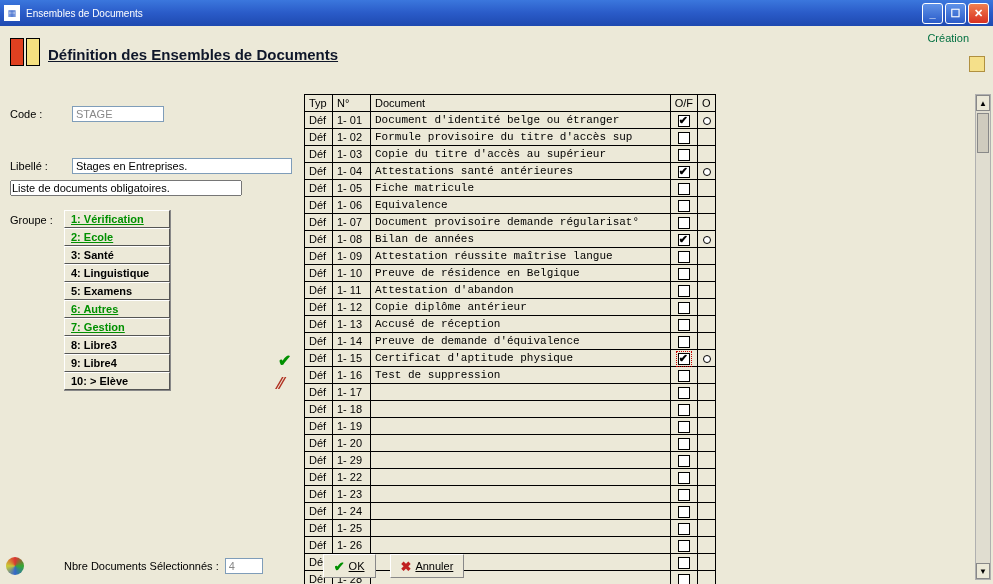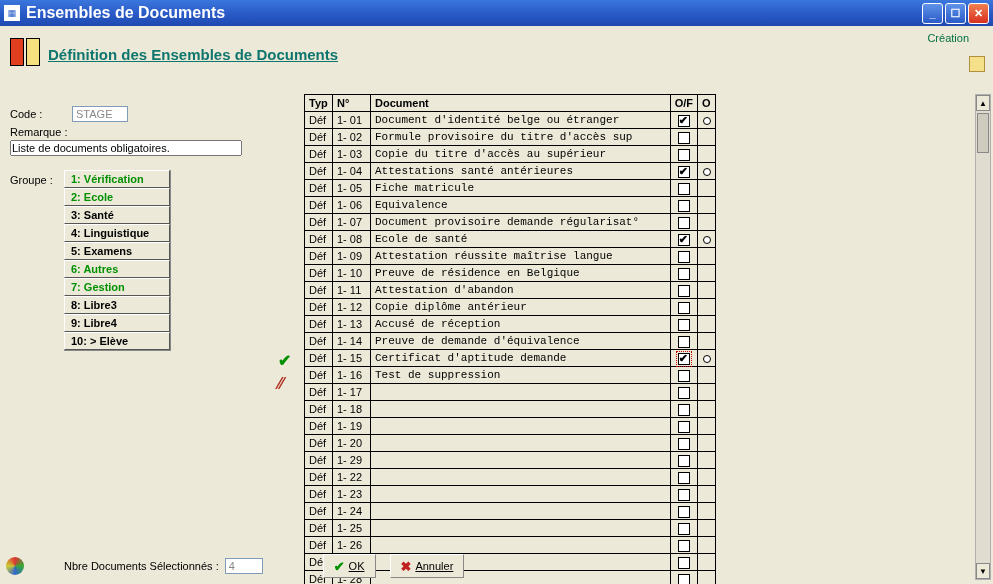--- a/index.html
+++ b/index.html
@@ -1,61 +1,61 @@
 <!DOCTYPE html>
 <html><head>
 <meta charset="utf-8">
 <style>
 * { box-sizing: border-box; margin: 0; padding: 0; font-family: "Tahoma", "MS Sans Serif", sans-serif; font-size: 11px; }
 body { background: #ECE9D8; width: 993px; height: 584px; overflow: hidden; }
 
 
 .titlebar { height: 26px; background: linear-gradient(to bottom, #3B77DD 0%, #2A5BC8 50%, #1E49B0 100%); display: flex; align-items: center; padding: 0 4px; color: white; }
 .titlebar .app-icon { width: 16px; height: 16px; background: #fff; margin-right: 6px; display: flex; align-items: center; justify-content: center; font-size: 9px; color: #2A5BC8; }
-.titlebar .title { flex: 1; font-weight: bold; font-size: 16px; }
+.titlebar .title { flex: 1; font-weight: normal; font-size: 10px; }
 .titlebar .wbtn { width: 21px; height: 21px; margin-left: 2px; border: 1px solid #fff; border-radius: 3px; display: flex; align-items: center; justify-content: center; font-weight: bold; cursor: pointer; }
 .titlebar .wbtn.min { background: linear-gradient(#5f92e8,#2a5bc8); }
 .titlebar .wbtn.max { background: linear-gradient(#5f92e8,#2a5bc8); }
 .titlebar .wbtn.close { background: linear-gradient(#f08050,#d83020); }
 
 
 .content { position: relative; padding: 12px 10px; height: calc(100% - 26px); }
 .creation-label { position: absolute; top: 6px; right: 24px; color: #007040; font-size: 11px; }
 .doc-icon-btn { position: absolute; top: 30px; right: 8px; width: 16px; height: 16px; background: #F5E08A; border: 1px solid #B09040; cursor: pointer; }
 
 .header-row { display: flex; align-items: center; margin-bottom: 6px; }
 .header-icon { width: 32px; height: 32px; margin-right: 6px; display: flex; }
 .header-icon .ic-a { width: 14px; height: 28px; background: #E04020; border: 1px solid #000; margin-right: 2px; }
 .header-icon .ic-b { width: 14px; height: 28px; background: #F5E080; border: 1px solid #000; }
-.page-title { color: #0f766e; font-weight: bold; font-size: 15px; text-decoration: underline; }
+.page-title { color: #0f172a; font-weight: bold; font-size: 15px; text-decoration: underline; }
 
 .form-area { width: 290px; }
 .form-row { display: flex; align-items: center; margin-bottom: 4px; margin-top: 36px; }
 .form-row label { width: 62px; font-size: 11px; }
 .form-row input[type=text] { border: 1px solid #7F9DB9; padding: 1px 3px; background: #fff; font-size: 11px; }
-.code-input { width: 56px; color: #888; }
+.code-input { width: 92px; color: #888; }
 .libelle-input { width: 220px; }
 .remarque-input { width: 232px; margin-top: 2px; }
 
 .groupe-wrap { display: flex; margin-top: 14px; }
 .groupe-label { width: 54px; padding-top: 4px; }
 .groupe-list { border-right: 1px solid #888; border-bottom: 1px solid #888; }
 .groupe-item { width: 106px; padding: 2px 6px; border-top: 1px solid #fff; border-left: 1px solid #fff; border-right: 1px solid #555; border-bottom: 1px solid #555; background: #ECE9D8; cursor: pointer; font-weight: bold; }
-.groupe-item.green { color: #009000; }
+.groupe-item.green { color: #009000; text-decoration: underline; }
 
 .side-icons { position: absolute; left: 278px; top: 325px; display: flex; flex-direction: column; gap: 8px; }
 .side-icons .sicon { width: 20px; height: 16px; font-size: 16px; font-weight: bold; }
 .sicon.check { color: #009000; }
 .sicon.slash { color: #B03020; }
 
 
 .table-wrap { position: absolute; left: 304px; top: 68px; width: 412px; }
 table { border-collapse: collapse; width: 100%; }
 th, td { border: 1px solid #000; padding: 1px 4px; text-align: left; font-size: 11px; background: #ECE9D8; height: 17px; }
-th { font-weight: bold; }
+th { font-weight: normal; }
 td.typ { width: 28px; }
 td.num { width: 38px; }
 td.doc { width: auto; font-family: Liberation Mono, monospace; }
 td.of { width: 24px; text-align: center; padding: 0; }
 td.o { width: 18px; text-align: center; padding: 0; font-size: 9px; }
 .chk { display: inline-block; width: 12px; height: 12px; border: 1px solid #000; background: #fff; position: relative; vertical-align: middle; }
 .chk.on::after { content: "✔"; position: absolute; top: -2px; left: 0; font-size: 11px; font-weight: bold; }
 .chk.sel { outline: 1px dotted #c00; outline-offset: 1px; }
 .radio-o { display: inline-block; width: 8px; height: 8px; border: 1px solid #000; border-radius: 50%; background: #fff; vertical-align: middle; }
 
@@ -96,21 +96,24 @@
         <div class="ic-b"></div>
     </div>
     <div class="page-title">Définition des Ensembles de Documents</div>
   </div>
 
   <div class="form-area">
     <div class="form-row">
       <label>Code :</label>
       <input type="text" class="code-input" value="STAGE" style="">
     </div>
-    <div>Remarque :</div>
+    <div class="form-row">
+      <label>Libellé :</label>
+      <input type="text" class="libelle-input" value="Stages en Entreprises." style="">
+    </div>
     <input type="text" class="remarque-input" value="Liste de documents obligatoires." style="">
 
     <div class="groupe-wrap">
       <div class="groupe-label">Groupe :</div>
       <div class="groupe-list" id="groupe-list">
           <div class="groupe-item green">1: Vérification</div>
           <div class="groupe-item green">2: Ecole</div>
           <div class="groupe-item">3: Santé</div>
           <div class="groupe-item">4: Linguistique</div>
           <div class="groupe-item">5: Examens</div>
@@ -185,21 +188,21 @@
           <tr>
             <td class="typ">Déf</td>
             <td class="num">1- 07</td>
             <td class="doc">Document provisoire demande régularisat°</td>
             <td class="of"><span class="chk"></span></td>
             <td class="o"></td>
           </tr>
           <tr>
             <td class="typ">Déf</td>
             <td class="num">1- 08</td>
-            <td class="doc">Ecole de santé</td>
+            <td class="doc">Bilan de années</td>
             <td class="of"><span class="chk on"></span></td>
             <td class="o"><span class="radio-o"></span></td>
           </tr>
           <tr>
             <td class="typ">Déf</td>
             <td class="num">1- 09</td>
             <td class="doc">Attestation réussite maîtrise langue</td>
             <td class="of"><span class="chk"></span></td>
             <td class="o"></td>
           </tr>
@@ -234,21 +237,21 @@
           <tr>
             <td class="typ">Déf</td>
             <td class="num">1- 14</td>
             <td class="doc">Preuve de demande d'équivalence</td>
             <td class="of"><span class="chk"></span></td>
             <td class="o"></td>
           </tr>
           <tr>
             <td class="typ">Déf</td>
             <td class="num">1- 15</td>
-            <td class="doc">Certificat d'aptitude demande</td>
+            <td class="doc">Certificat d'aptitude physique</td>
             <td class="of"><span class="chk on sel"></span></td>
             <td class="o"><span class="radio-o"></span></td>
           </tr>
           <tr>
             <td class="typ">Déf</td>
             <td class="num">1- 16</td>
             <td class="doc">Test de suppression</td>
             <td class="of"><span class="chk"></span></td>
             <td class="o"></td>
           </tr>

